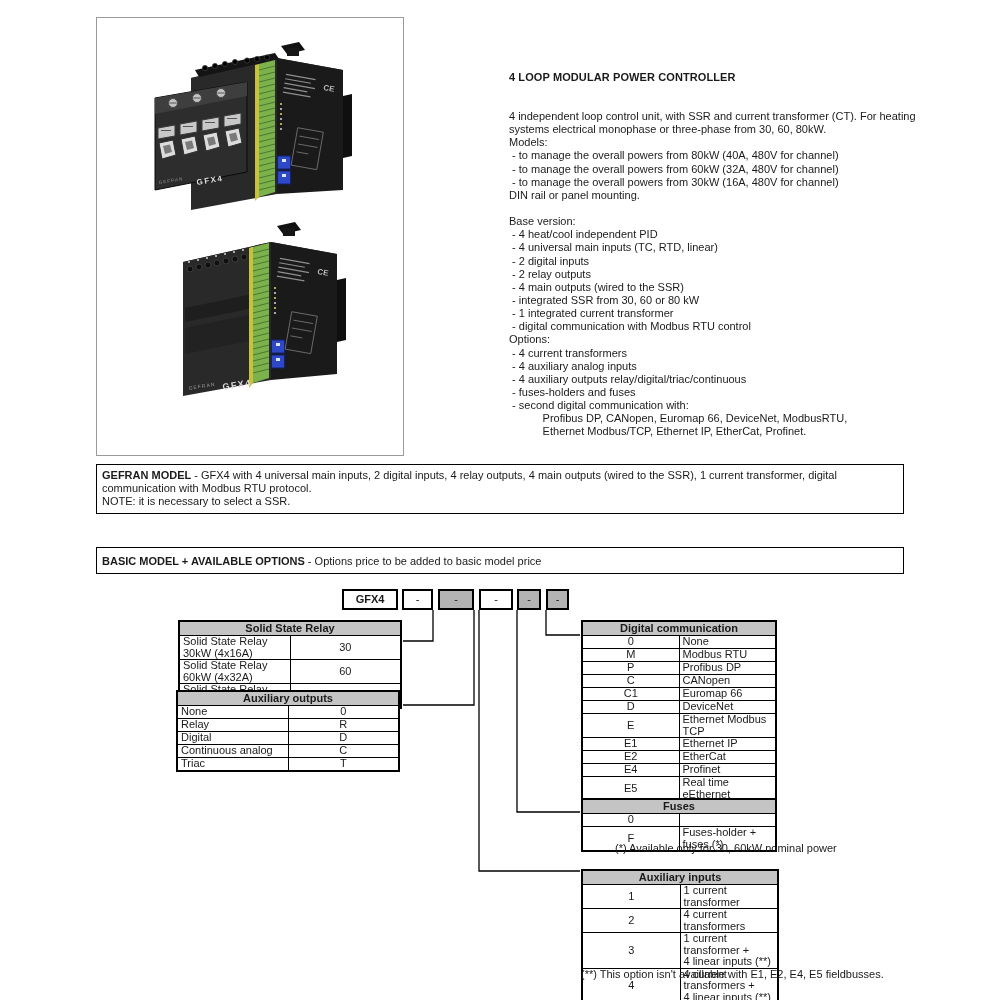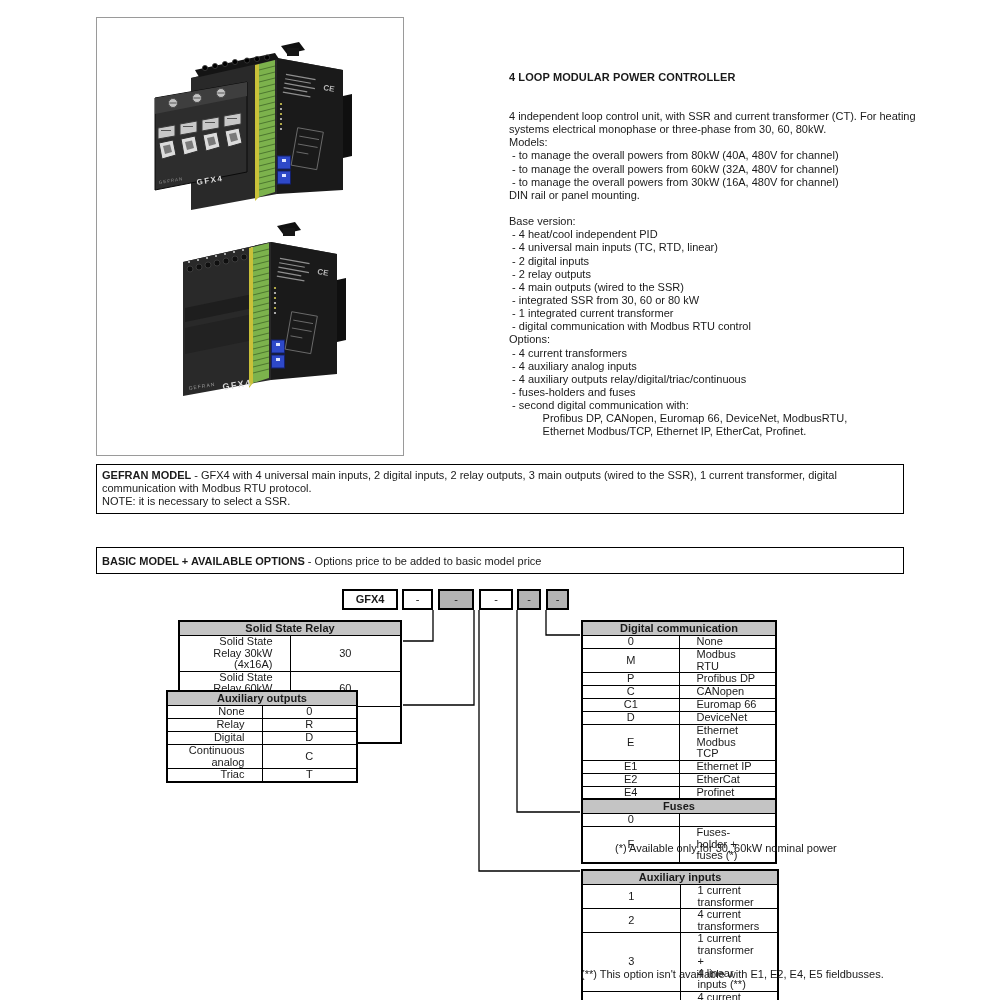--- a/index.html
+++ b/index.html
@@ -37,27 +37,27 @@
   .cb3{left:479px;width:34px;}
   .cb4{left:517px;width:24px;background:#b3b3b3;}
   .cb5{left:546px;width:23px;background:#b3b3b3;}
 
   .connectors{position:absolute;left:0;top:0;width:1000px;height:1000px;pointer-events:none;}
 
   
   table.opt{position:absolute;border-collapse:collapse;table-layout:fixed;
     background:#fff;border:2px solid #000;}
   table.opt th,table.opt td{border:1px solid #000;font-size:11px;line-height:11.5px;
-    padding:0 17px;overflow:hidden;}
+    padding:0 3px;overflow:hidden;}
   table.opt th{background:#c4c4c4;font-weight:bold;text-align:center;height:13px;}
   table.opt td{height:12px;}
 
   .tbl-ssr{left:178px;top:620px;width:224px;}
-  .tbl-auxout{left:166px;top:690px;width:192px;}
-  .tbl-ssr td:first-child,.tbl-auxout td:first-child{width:166px;text-align:right;}
+  .tbl-auxout{left:176px;top:690px;width:224px;}
+  .tbl-ssr td:first-child,.tbl-auxout td:first-child{width:166px;text-align:left;}
   .tbl-ssr td:last-child,.tbl-auxout td:last-child{text-align:center;}
 
   .tbl-digcom{left:581px;top:620px;width:196px;}
   .tbl-digcom td{height:13px;}
   .tbl-fuses{left:581px;top:798px;width:196px;}
   .tbl-auxin{left:581px;top:869px;width:198px;}
   .tbl-auxin td{height:13px;white-space:pre-line;}
   .tbl-digcom td:first-child,.tbl-fuses td:first-child{width:30px;text-align:center;}
   .tbl-auxin td:first-child{width:32px;text-align:center;}
   .tbl-digcom td:last-child,.tbl-fuses td:last-child,.tbl-auxin td:last-child{text-align:left;}
@@ -234,21 +234,21 @@
         <div class="desc-line"> - fuses-holders and fuses</div>
         <div class="desc-line"> - second digital communication with:</div>
         <div class="desc-line">           Profibus DP, CANopen, Euromap 66, DeviceNet, ModbusRTU,</div>
         <div class="desc-line">           Ethernet Modbus/TCP, Ethernet IP, EtherCat, Profinet.</div>
         <div class="desc-line"></div>
         <div class="desc-line"></div>
       </div>
   </div>
 
   <div class="banner banner-basic">
-    <span><b>GEFRAN MODEL</b><span> - GFX4 with 4 universal main inputs, 2 digital inputs, 2 relay outputs, 3 main outputs (wired to the SSR), 1 current transformer, digital communication with Modbus RTU protocol.</span></span>
+    <span><b>GEFRAN MODEL</b><span> - GFX4 with 4 universal main inputs, 2 digital inputs, 4 relay outputs, 4 main outputs (wired to the SSR), 1 current transformer, digital communication with Modbus RTU protocol.</span></span>
     <div>NOTE: it is necessary to select a SSR.</div>
   </div>
 
   <div class="banner banner-options">
     <b>BASIC MODEL + AVAILABLE OPTIONS</b><span> - Options price to be added to basic model price</span>
   </div>
 
   <svg class="connectors">
     <polyline points="433,610 433,641 403,641" fill="none" stroke="#000" stroke-width="1.3"></polyline>
     <polyline points="474,610 474,705 403,705" fill="none" stroke="#000" stroke-width="1.3"></polyline>

